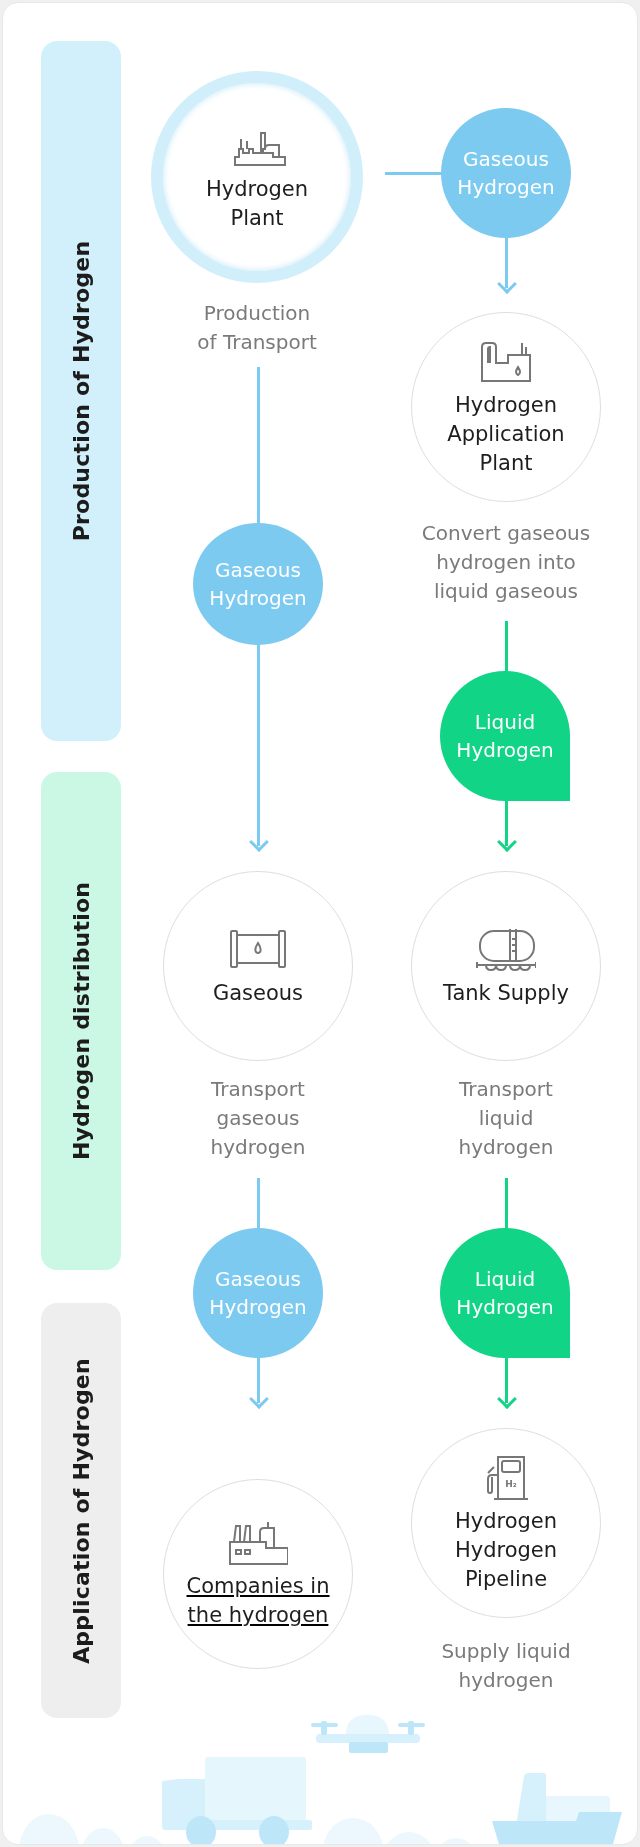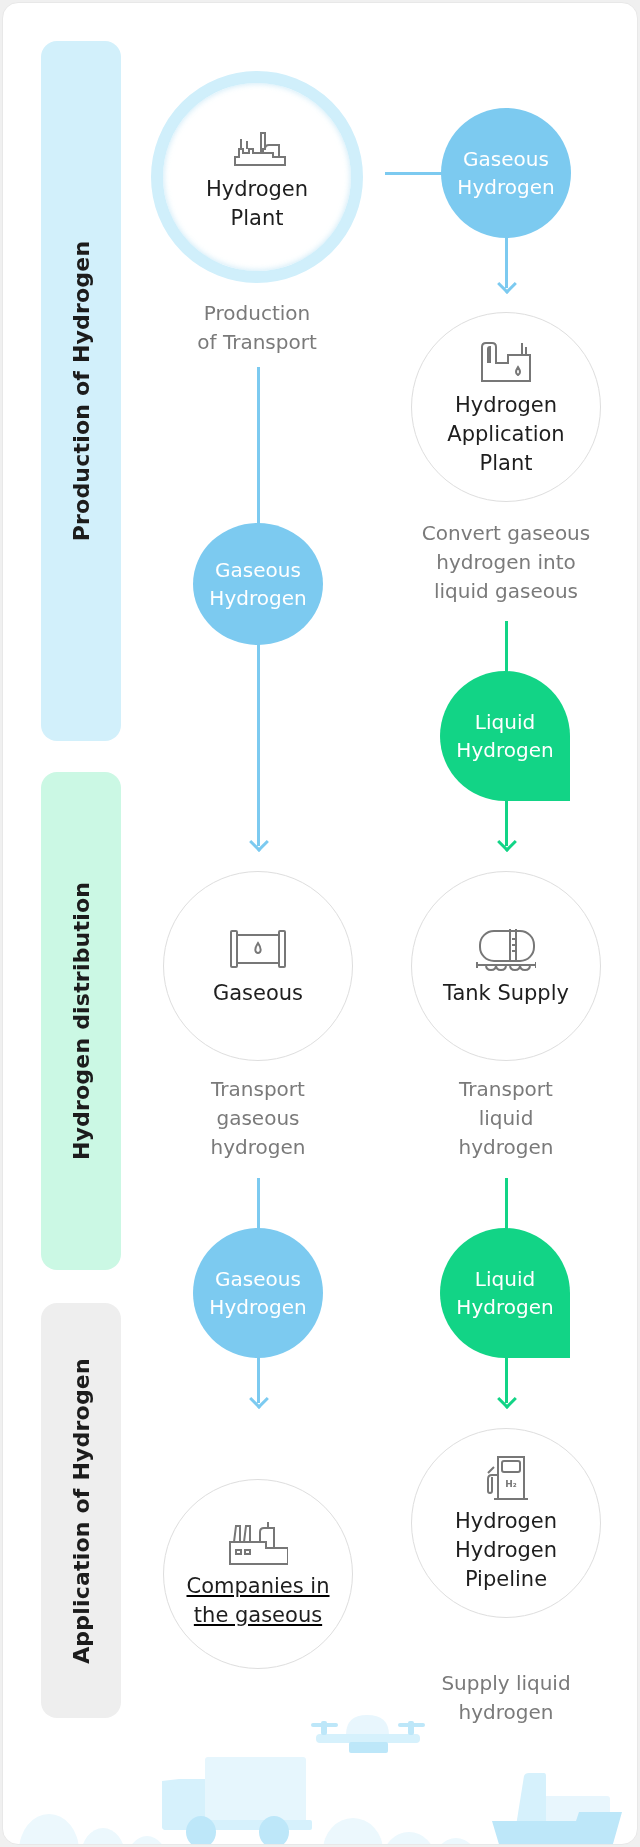--- a/index.html
+++ b/index.html
@@ -153,35 +153,35 @@
 
   <div class="node" style="left:162px;top:1478px;width:190px;height:190px;text-decoration:underline;">
     <svg class="icon" viewBox="0 0 60 48" fill="none" stroke="#777" stroke-width="2">
       <path d="M2 46 V24 H38 V30 H60 V46 Z"></path>
       <path d="M6 24 L8 8 H12 L12 24 M16 24 L18 8 H22 L22 24"></path>
       <path d="M32 24 V14 Q32 10 36 10 H40 V4 M40 10 H46 V30"></path>
       <rect x="8" y="32" width="5" height="4"></rect>
       <rect x="17" y="32" width="5" height="4"></rect>
     </svg>
     <div class="title">Companies in</div>
-    <div class="title">the gaseous</div>
+    <div class="title">the hydrogen</div>
   </div>
 
   <div class="node" style="left:410px;top:1427px;width:190px;height:190px;text-align:center;">
     <svg class="icon" viewBox="0 0 60 48" fill="none" stroke="#777" stroke-width="2">
       <path d="M22 46 V4 H48 V46 M18 46 H52"></path>
       <rect x="26" y="8" width="18" height="11" rx="2"></rect>
       <path d="M22 22 H16 Q12 22 12 26 V38 Q12 40 14 40 Q16 40 16 38 V24 M12 20 L18 14"></path>
       <text x="35" y="34" font-size="9" font-family="DejaVu Sans, sans-serif" fill="#777" stroke="none" text-anchor="middle" font-weight="bold">H₂</text>
     </svg>
     <div class="title">Hydrogen</div>
     <div class="title">Hydrogen</div>
     <div class="title">Pipeline</div>
   </div>
-  <div class="desc" style="left:395px;top:1636px;margin-top:32px;">
+  <div class="desc" style="left:395px;top:1636px;">
     <div>Supply liquid</div>
     <div>hydrogen</div>
   </div>
 
   <svg class="deco" style="left:0;top:1700px;" width="640" height="147" viewBox="0 0 640 147">
     <g fill="#ecf8fd">
       <ellipse cx="48" cy="150" rx="30" ry="37"></ellipse>
       <ellipse cx="102" cy="155" rx="22" ry="28"></ellipse>
       <ellipse cx="146" cy="160" rx="20" ry="25"></ellipse>
       <ellipse cx="352" cy="150" rx="30" ry="33"></ellipse>

